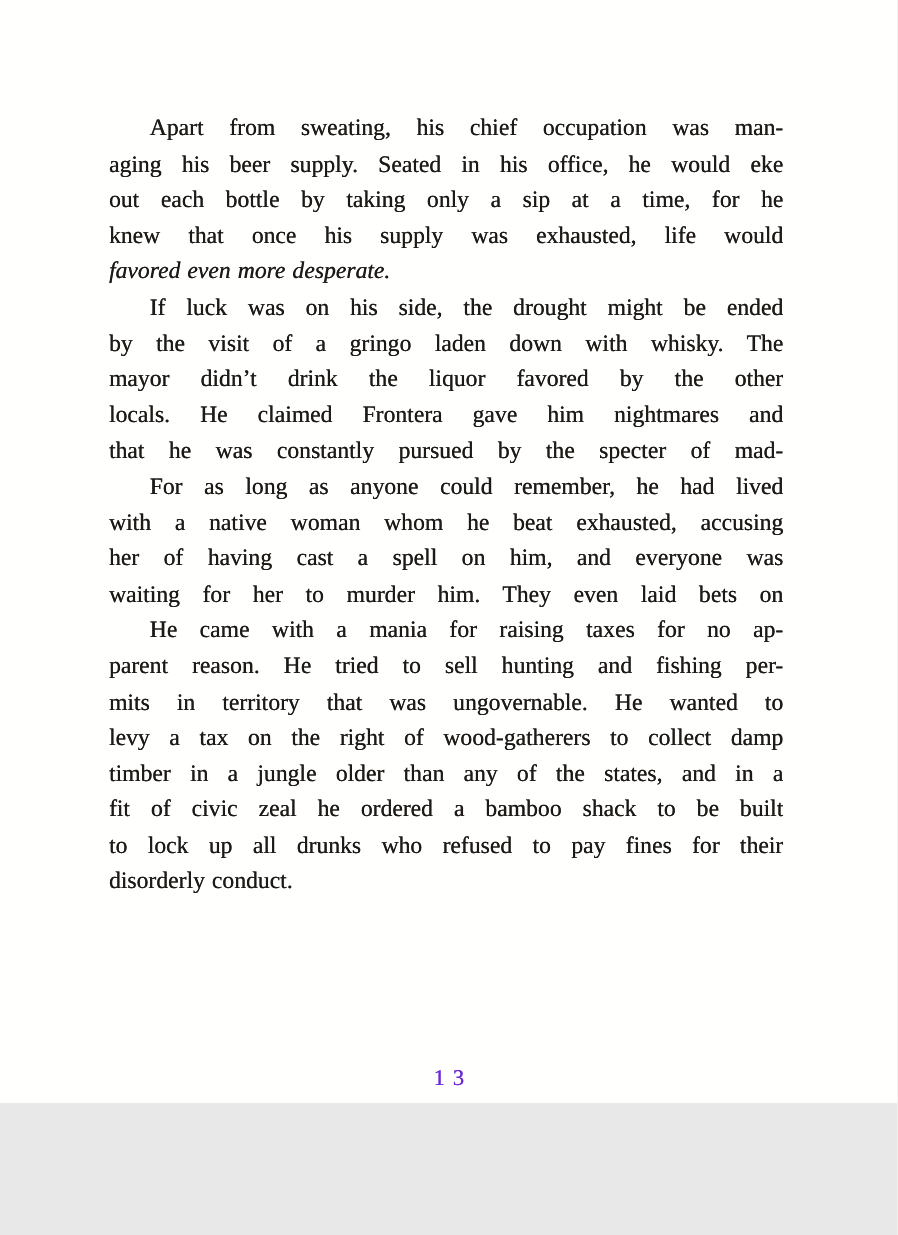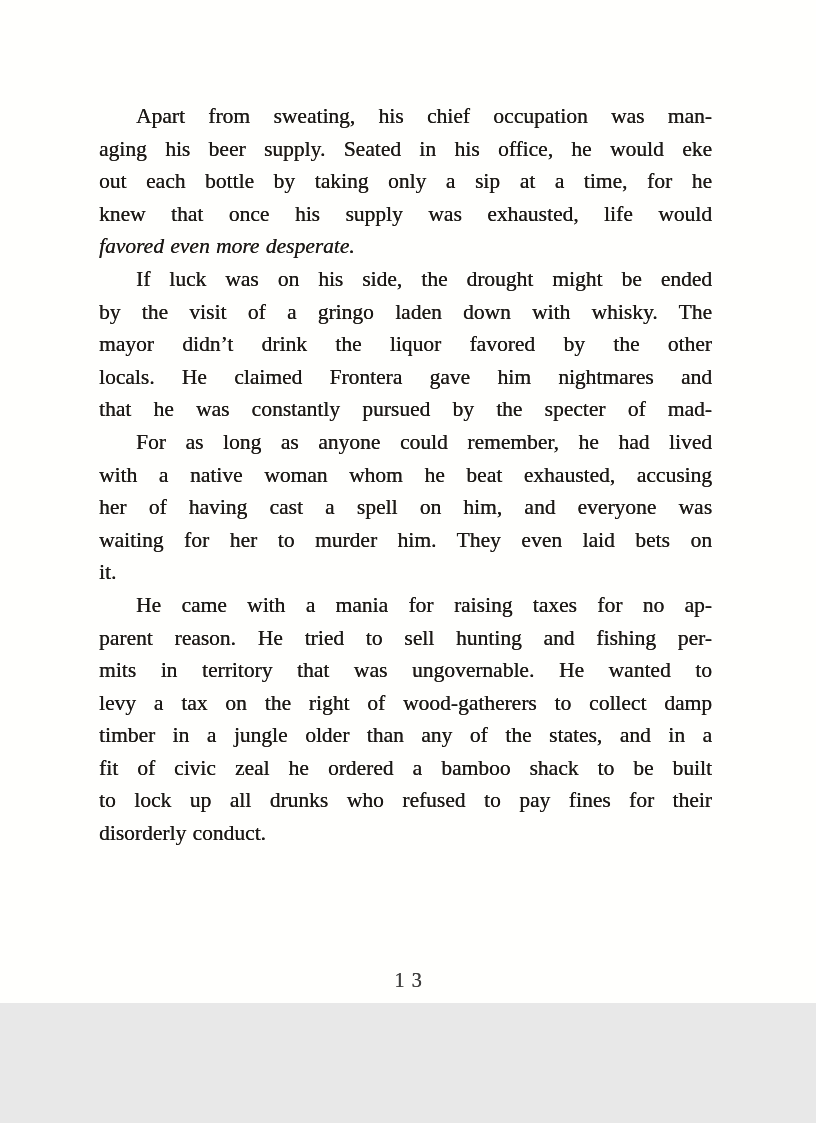--- a/index.html
+++ b/index.html
@@ -54,21 +54,21 @@
   .pagenum {
     position: absolute;
     top: 966px;
     left: 0;
     width: 100%;
     text-align: center;
     font-size: 20.5px;
     line-height: 28px;
     letter-spacing: 0.35em;
     text-indent: 0.35em; 
-    color: #404040;
+    color: #6d28d9;
     text-shadow: 0.25px 0 0 currentColor;
   }
 </style>
 </head>
 <body>
 
 <div class="page">
   <div class="textblock">
       <div class="para">
         <div class="line justify indent">Apart from sweating, his chief occupation was man-</div>
@@ -82,21 +82,20 @@
         <div class="line justify">by the visit of a gringo laden down with whisky. The</div>
         <div class="line justify">mayor didn’t drink the liquor favored by the other</div>
         <div class="line justify">locals. He claimed Frontera gave him nightmares and</div>
         <div class="line justify">that he was constantly pursued by the specter of mad-</div>
       </div>
       <div class="para">
         <div class="line justify indent">For as long as anyone could remember, he had lived</div>
         <div class="line justify">with a native woman whom he beat exhausted, accusing</div>
         <div class="line justify">her of having cast a spell on him, and everyone was</div>
         <div class="line justify">waiting for her to murder him. They even laid bets on</div>
-        <div class="line plain">it.</div>
       </div>
       <div class="para">
         <div class="line justify indent">He came with a mania for raising taxes for no ap-</div>
         <div class="line justify">parent reason. He tried to sell hunting and fishing per-</div>
         <div class="line justify">mits in territory that was ungovernable. He wanted to</div>
         <div class="line justify">levy a tax on the right of wood-gatherers to collect damp</div>
         <div class="line justify">timber in a jungle older than any of the states, and in a</div>
         <div class="line justify">fit of civic zeal he ordered a bamboo shack to be built</div>
         <div class="line justify">to lock up all drunks who refused to pay fines for their</div>
         <div class="line plain">disorderly conduct.</div>

